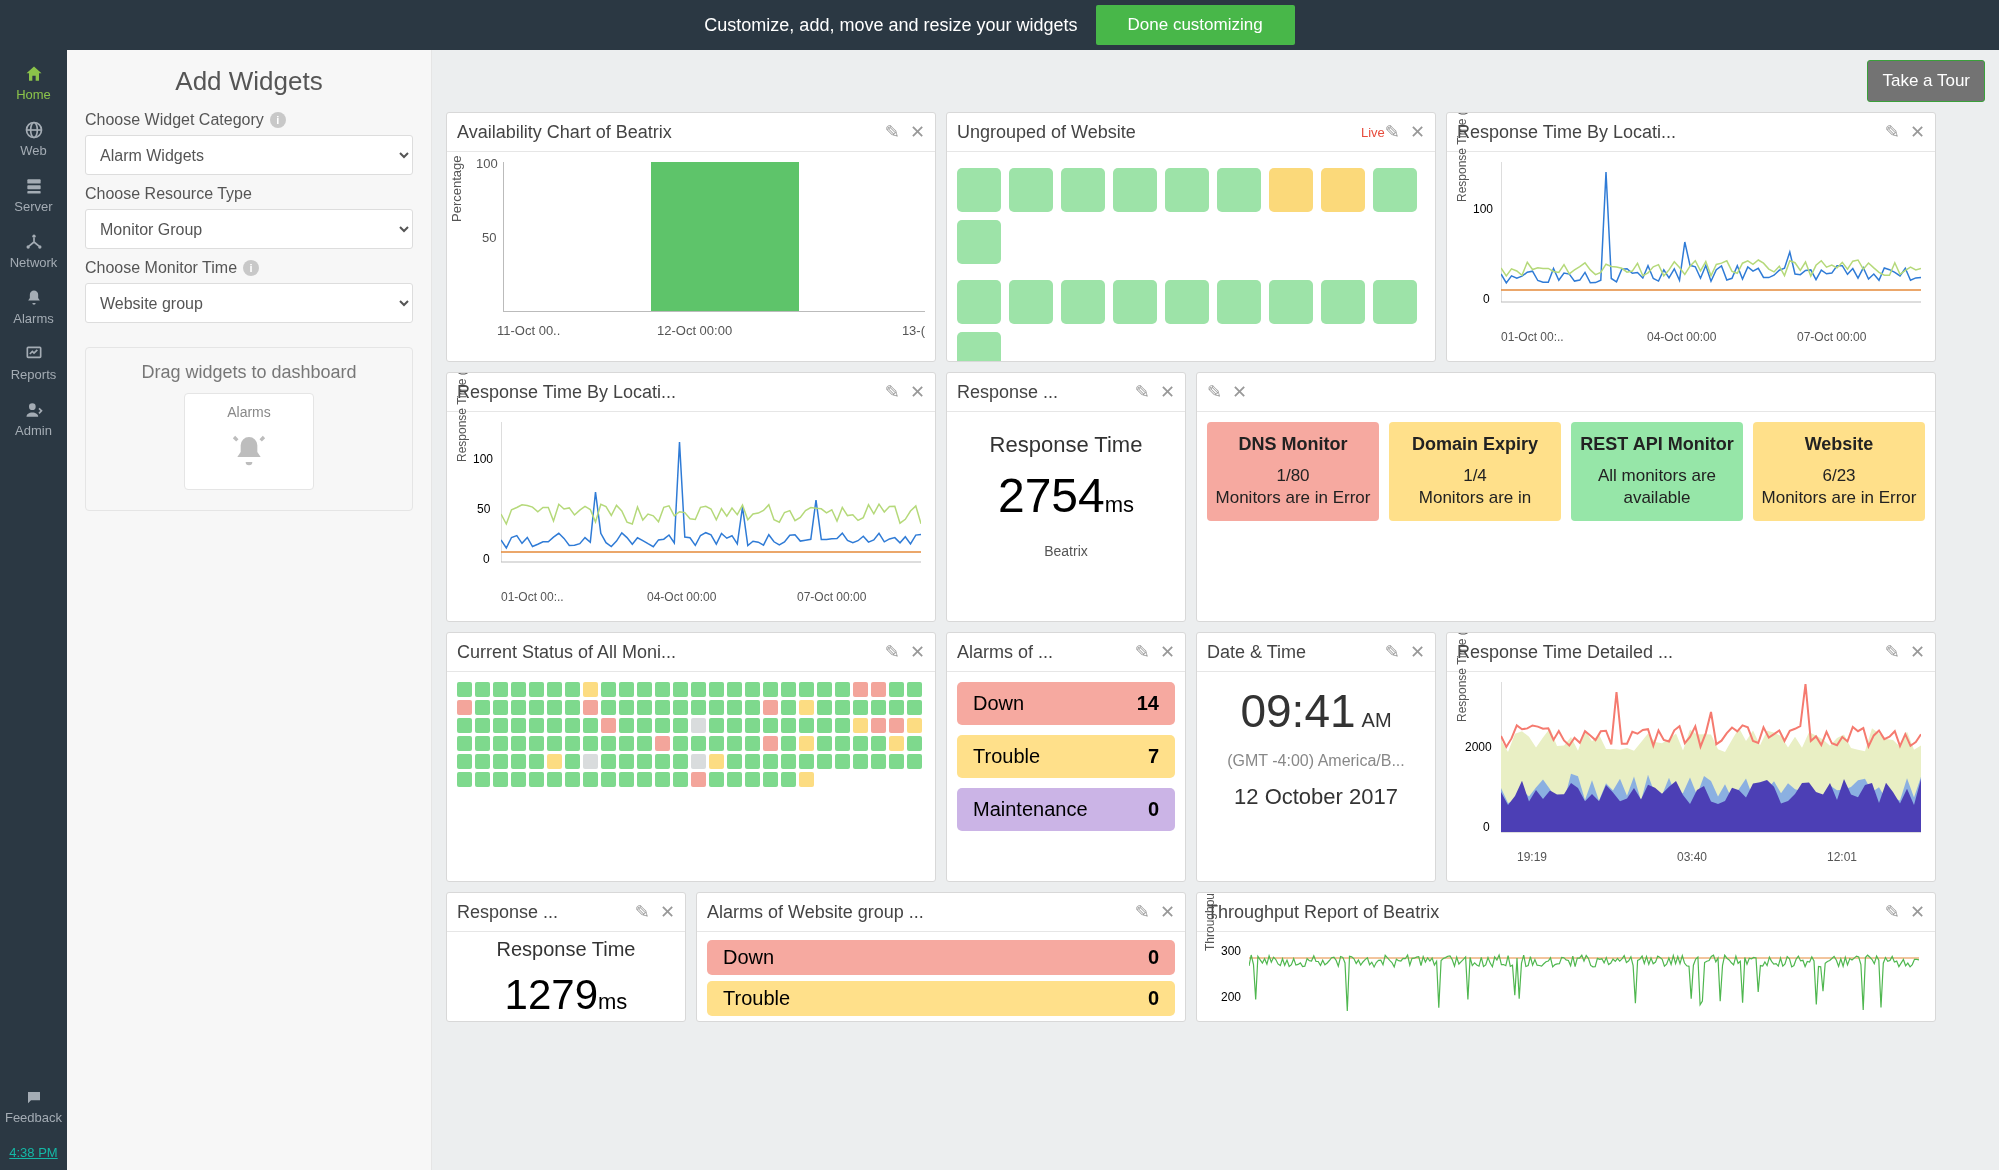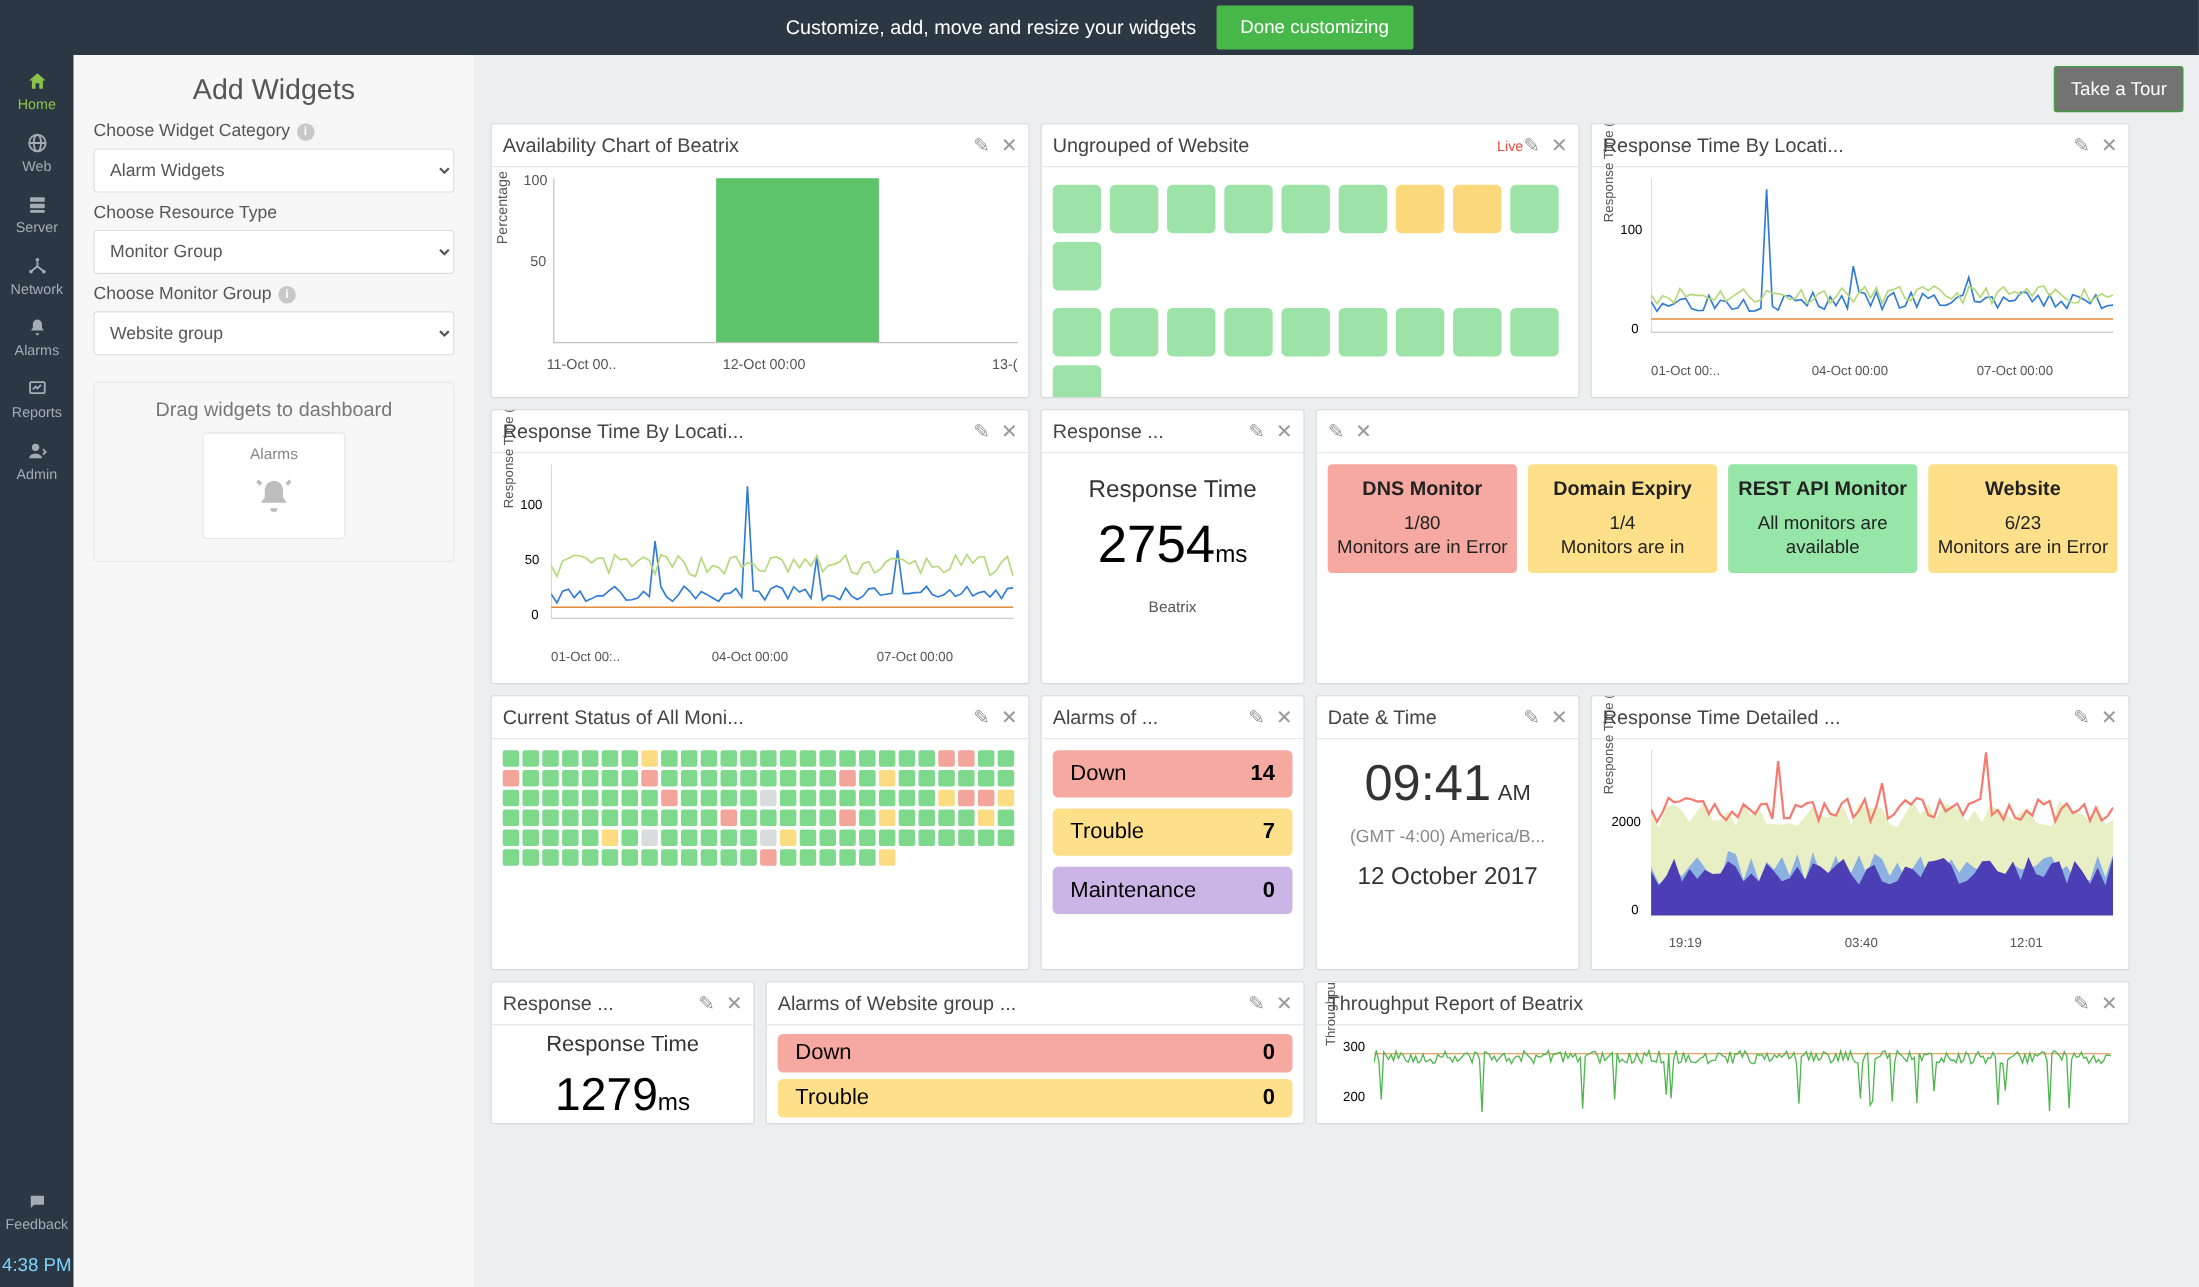--- a/index.html
+++ b/index.html
@@ -1,29 +1,29 @@
 <!DOCTYPE html>
 <html><head>
 <meta charset="utf-8">
 <style>
 * { box-sizing: border-box; margin: 0; padding: 0; font-family: -apple-system, BlinkMacSystemFont, "Segoe UI", Helvetica, Arial, sans-serif; }
 html, body { width: 1999px; height: 1170px; background: #fff; overflow: hidden; font-size: 14px; }
 
 .topbar { height: 50px; background: #2b3843; color: #fff; display: flex; align-items: center; justify-content: center; gap: 18px; font-size: 18px; }
-.done-btn { background: #48b749; color: #fff; border: none; padding: 10px 22px; font-size: 17px; cursor: pointer; border-radius: 2px; }
+.done-btn { background: #48b749; color: #fff; border: none; padding: 10px 32px; font-size: 17px; cursor: pointer; border-radius: 2px; }
 
 .main { display: flex; height: calc(100% - 50px); }
 
 .sidenav { width: 67px; background: #2b3843; color: #a4acb4; display: flex; flex-direction: column; align-items: center; padding-top: 6px; }
 .sidenav .navitem { width: 100%; text-align: center; padding: 8px 0 10px; cursor: pointer; }
 .sidenav .navitem.active { color: #8bc34a; }
 .sidenav .navitem svg { display: block; margin: 0 auto 3px; }
 .sidenav .navlabel { font-size: 13px; }
 .sidenav .spacer { flex: 1; }
-.sidenav .clock { font-size: 17px; padding: 10px 0; color: #7dd3fc; }
+.sidenav .clock { font-size: 13px; padding: 10px 0; color: #14b8a6; text-decoration: underline; }
 
 .addpanel { width: 365px; background: #f7f7f7; border-right: 1px solid #e5e5e5; padding: 16px 18px; }
 .addpanel h2 { text-align: center; color: #555; font-weight: 400; font-size: 26px; margin-bottom: 14px; }
 .addpanel .lbl { color: #555; font-size: 16px; margin: 10px 0 6px; display: flex; align-items: center; gap: 6px; }
 .addpanel select { width: 100%; height: 40px; font-size: 16px; padding: 4px 10px; border: 1px solid #ddd; background: #fff; color: #555; border-radius: 3px; }
 .dragbox { margin-top: 24px; border: 1px solid #e5e5e5; border-radius: 4px; padding: 14px 10px 20px; text-align: center; }
 .dragbox .dragtitle { color: #777; font-size: 18px; margin-bottom: 10px; }
 .dragitem { width: 130px; margin: 0 auto; border: 1px solid #e5e5e5; border-radius: 4px; padding: 10px 0 14px; background: #fff; }
 .dragitem .dname { color: #888; font-size: 14px; margin-bottom: 12px; }
 
@@ -189,21 +189,21 @@
   <div class="addpanel">
     <h2>Add Widgets</h2>
     <div class="lbl">
         <span>Choose Widget Category</span>
         <span class="infoicon">i</span>
       </div>
     <select><option>Alarm Widgets</option></select>
     <div class="lbl">Choose Resource Type</div>
     <select><option>Monitor Group</option></select>
     <div class="lbl">
-        <span>Choose Monitor Group</span>
+        <span>Choose Monitor Time</span>
         <span class="infoicon">i</span>
       </div>
     <select><option>Website group</option></select>
     <div class="dragbox">
       <div class="dragtitle">Drag widgets to dashboard</div>
       <div class="dragitem">
         <div class="dname">Alarms</div>
         <svg width="40" height="40" viewBox="0 0 24 24" fill="#bdbdbd">
             <path d="M12 3a5 5 0 00-5 5v4l-2 3h14l-2-3V8a5 5 0 00-5-5zm-2 15a2 2 0 004 0z"></path>
             <path d="M5 5l-2-2M19 5l2-2" stroke="#bdbdbd" stroke-width="2"></path>

